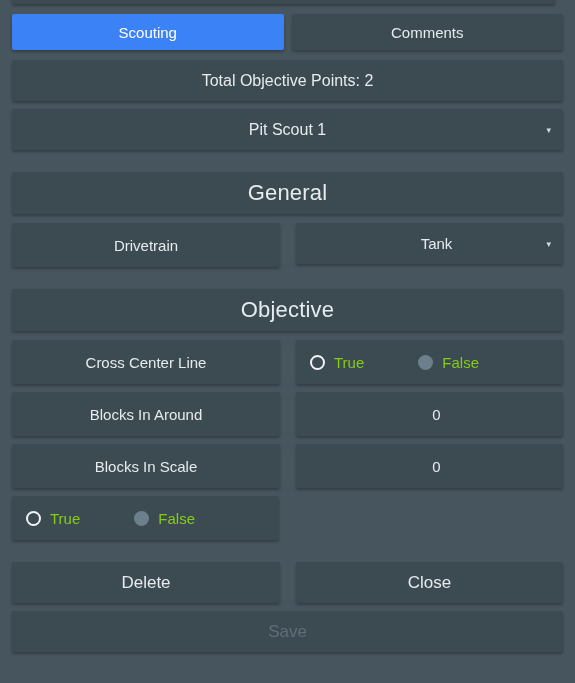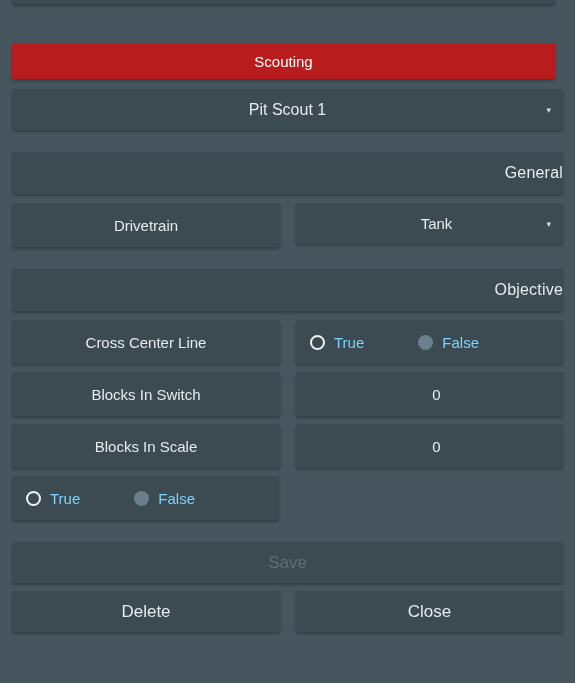--- a/index.html
+++ b/index.html
@@ -60,23 +60,22 @@
   }
 
   
   .tabs { margin-bottom: 10px; }
   .tab {
     height: 36px;
     flex: 1 1 0;
     font-size: 15px;
   }
   .tab.active {
-    background: #b91c1c;
+    background: #3b82f6;
     color: #ffffff;
-    margin-top: 29px;
   }
 
   
   .points { height: 41px; width: 100%; font-size: 16px; }
 
   
   .select-full {
     height: 41px;
     width: 100%;
     position: relative;
@@ -92,24 +91,23 @@
     color: #d4dbe0;
     line-height: 1;
   }
 
   .gap { height: 14px; }
 
   
   .section {
     height: 42px;
     width: 100%;
-    font-size: 16px;
+    font-size: 22px;
     font-weight: 400;
     letter-spacing: 0.2px;
-    justify-content: flex-end;
   }
   .section-row { margin-bottom: 9px; }
 
   
   .pair { justify-content: space-between; }
   .label-cell {
     width: 268px;
     height: 44px;
     font-size: 15px;
     text-align: center;
@@ -156,21 +154,21 @@
     flex: 0 0 auto;
   }
   .dot.ring {
     border: 2px solid #eef3f6;
     background: transparent;
   }
   .dot.filled {
     background: #6b7f8c;
     border: none;
   }
-  .radio-label { color: #7dd3fc; text-align: center; }
+  .radio-label { color: #84cc16; text-align: center; }
 
   
   .btn-full {
     height: 41px;
     width: 100%;
     font-size: 17px;
   }
   .btn-full.disabled { color: #5d6f79; }
   .btn-half {
     width: 268px;
@@ -187,22 +185,30 @@
 
   <div class="top-edge"></div>
 
   <div class="content">
 
     <div class="row tabs">
       <div class="panel tab active">
         <span>Scouting</span>
       </div>
       <div style="width:8px"></div>
-    </div>
-
+      <div class="panel tab">
+        <span>Comments</span>
+      </div>
+    </div>
+
+    <div class="row">
+      <div class="panel points">
+        <span>Total Objective Points: 2</span>
+      </div>
+    </div>
 
     <div class="row">
       <div class="panel select-full">
         <span>Pit Scout 1</span>
         <span class="chev">▾</span>
       </div>
     </div>
 
     <div class="gap"></div>
 
@@ -241,21 +247,21 @@
         </div>
         <div class="radio-opt second">
           <span class="dot filled"></span>
           <span class="radio-label">False</span>
         </div>
       </div>
     </div>
 
     <div class="row pair">
       <div class="panel label-cell">
-        <span>Blocks In Switch</span>
+        <span>Blocks In Around</span>
       </div>
       <div class="panel value-cell taller">
         <span>0</span>
       </div>
     </div>
 
     <div class="row pair">
       <div class="panel label-cell">
         <span>Blocks In Scale</span>
       </div>
@@ -272,29 +278,29 @@
         </div>
         <div class="radio-opt second">
           <span class="dot filled"></span>
           <span class="radio-label">False</span>
         </div>
       </div>
     </div>
 
     <div class="bottom-gap"></div>
 
+    <div class="row pair">
+      <div class="panel btn-half">
+        <span>Delete</span>
+      </div>
+      <div class="panel btn-half right">
+        <span>Close</span>
+      </div>
+    </div>
+
     <div class="row">
       <div class="panel btn-full disabled">
         <span>Save</span>
       </div>
     </div>
 
-    <div class="row pair">
-      <div class="panel btn-half">
-        <span>Delete</span>
-      </div>
-      <div class="panel btn-half right">
-        <span>Close</span>
-      </div>
-    </div>
-
   </div>
 </div>
 
 </body></html>

